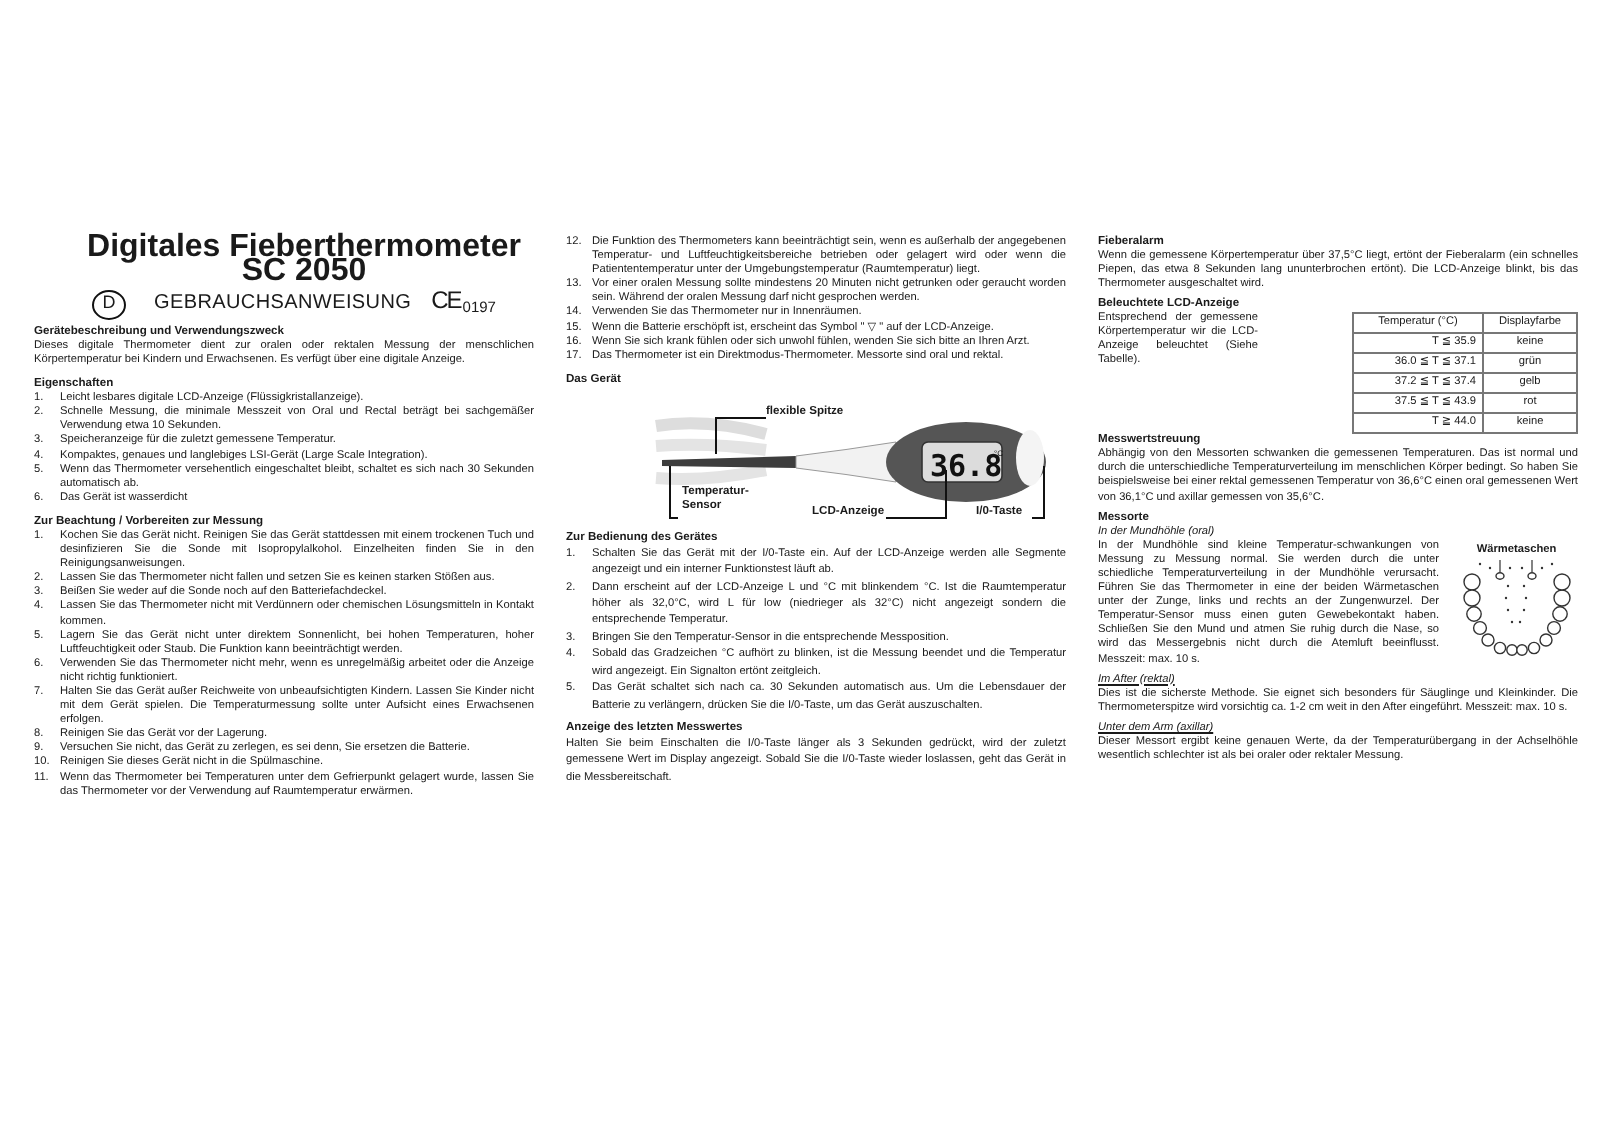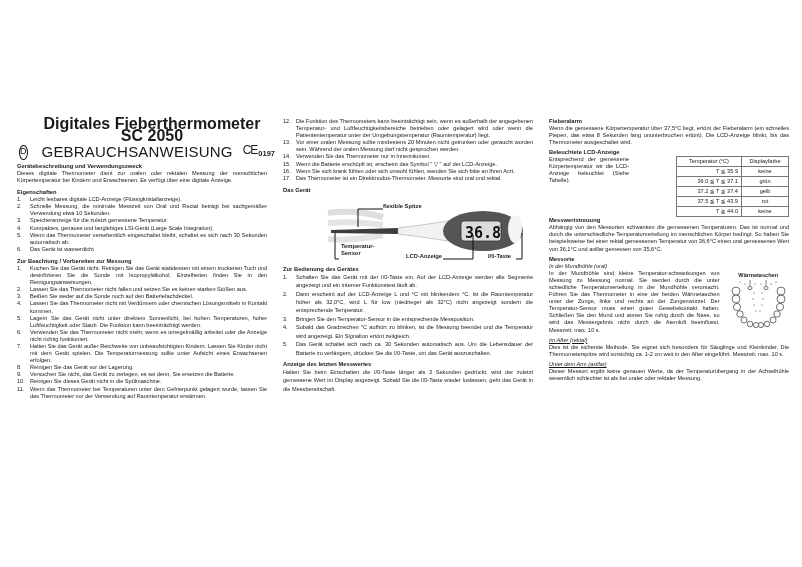--- a/index.html
+++ b/index.html
@@ -6,23 +6,23 @@
   body { width: 802px; height: 567px; position: relative; overflow: hidden;
          font-family: "Liberation Sans", sans-serif; color: #1a1a1a; }
   .col { position: absolute; top: 118px; font-size: 5.6px; line-height: 7.1px; }
   .col-left { left: 17px; width: 250px; }
   .col-mid { left: 283px; width: 250px; }
   .col-right { left: 549px; width: 240px; }
   .title { text-align: center; font-weight: bold; font-size: 16px; line-height: 12px; margin-left: 20px; }
   .subtitle-row { display: flex; align-items: center; justify-content: center; margin: 2px 0 2px 10px; height: 16px; }
   .d-badge { width: 15px; height: 13px; border: 1px solid #111; border-radius: 50%; display: flex;
              align-items: center; justify-content: center; font-size: 9px; font-weight: normal; margin-right: 14px; }
-  .gebr { font-size: 15px; letter-spacing: 0.2px; }
+  .gebr { font-size: 10px; letter-spacing: 0.2px; }
   .ce { font-size: 12px; font-weight: normal; margin-left: 10px; letter-spacing: -1px; }
-  .ce sub { font-size: 7.5px; font-weight: bold; vertical-align: -2px; letter-spacing: 0; margin-left: 1px; }
+  .ce sub { font-size: 7.5px; font-weight: normal; vertical-align: -2px; letter-spacing: 0; margin-left: 1px; }
   h4 { font-size: 5.8px; font-weight: bold; margin: 3px 0 0 0; line-height: 7px; }
   p { margin: 0; text-align: justify; }
   ol { margin: 0; padding: 0; list-style: none; }
   ol li { display: flex; text-align: justify; }
   ol li .num { width: 13px; flex: none; }
   ol li .txt { flex: 1; }
   .spaced li { line-height: 8.4px; }
   .device { position: relative; height: 68px; margin-top: 1px; }
   .lcd-table { border-collapse: collapse; font-size: 5.6px; position: absolute; right: 0; top: 0; }
   .lcd-table td, .lcd-table th { border: 0.6px solid #777; padding: 0.5px 3px; height: 8px; font-weight: normal; }

